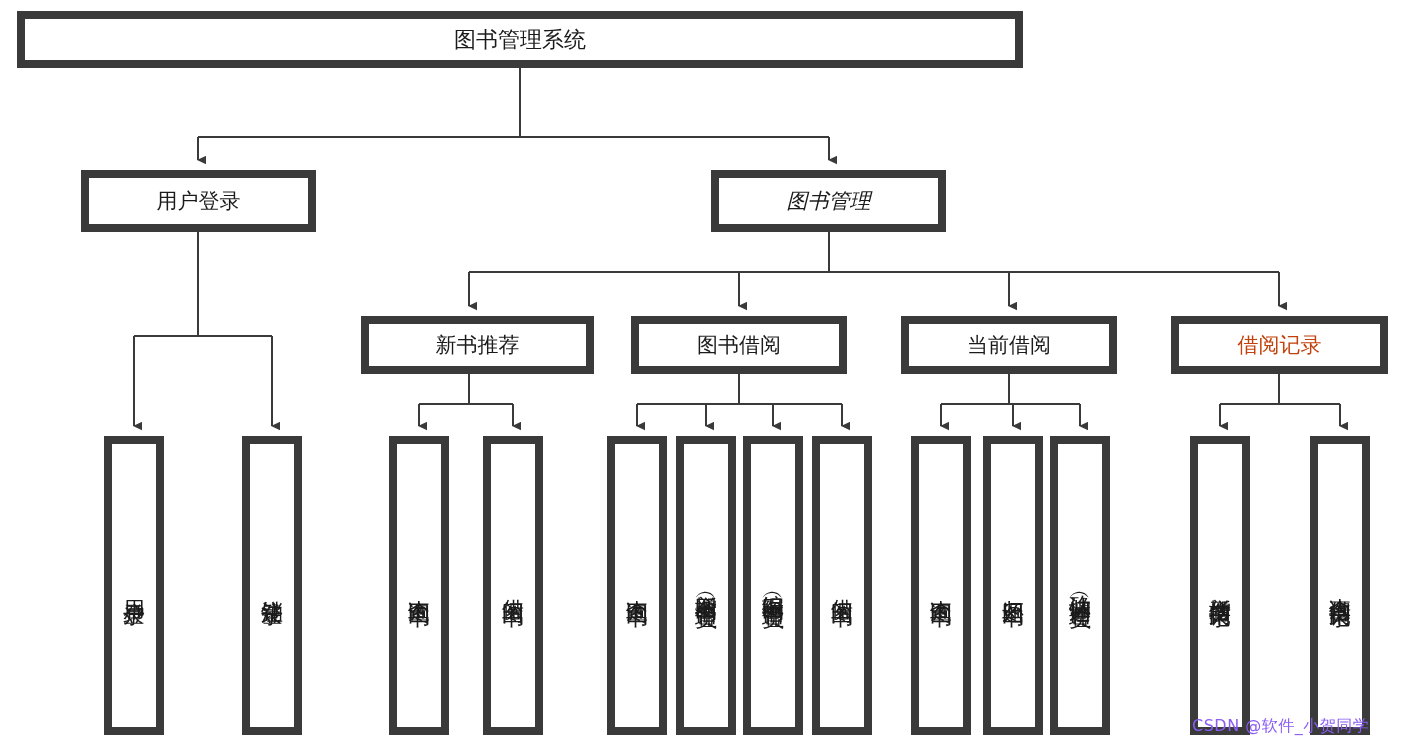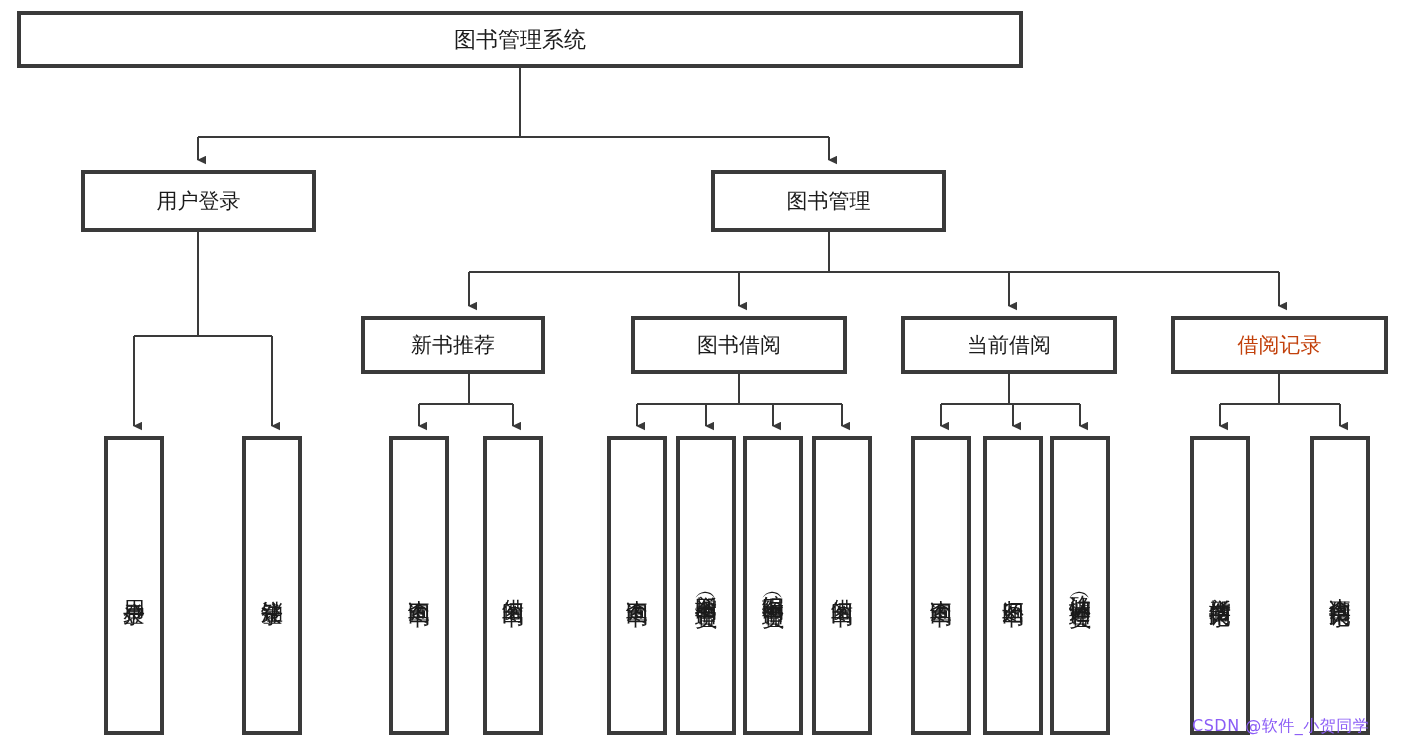--- a/index.html
+++ b/index.html
@@ -24,21 +24,21 @@
     left: 0;
     top: 0;
     width: 1405px;
     height: 747px;
     pointer-events: none;
   }
   .node {
     position: absolute;
     box-sizing: border-box;
     background: #ffffff;
-    border: 4px solid #737373;
+    border: 8px solid #737373;
     display: flex;
     align-items: center;
     justify-content: center;
     color: #1b1b1b;
   }
   .node .label {
     text-align: center;
     line-height: 1.18;
     white-space: nowrap;
   }
@@ -124,25 +124,25 @@
     </g>
   </svg>
 
   <div class="node root horiz" style="left: 17px; top: 11px; width: 1006px; height: 57px; border-color: rgb(58, 58, 58); background: rgb(255, 255, 255); color: rgb(27, 27, 27);">
     <span class="label">图书管理系统</span>
   </div>
 
   <div class="node horiz" style="left: 81px; top: 170px; width: 235px; height: 62px; border-color: rgb(58, 58, 58); background: rgb(255, 255, 255); color: rgb(27, 27, 27);">
     <span class="label">用户登录</span>
   </div>
-  <div class="node horiz" style="left: 711px; top: 170px; width: 235px; height: 62px; border-color: rgb(58, 58, 58); background: rgb(255, 255, 255); color: rgb(27, 27, 27);">
+  <div class="node horiz" style="left: 711px; top: 170px; width: 235px; height: 62px; border-color: rgb(58, 58, 58); background: rgb(255, 255, 255); color: rgb(27, 27, 27); font-style: italic;">
     <span class="label">图书管理</span>
   </div>
 
-  <div class="node horiz" style="left: 361px; top: 316px; width: 184px; height: 58px; border-color: rgb(58, 58, 58); background: rgb(255, 255, 255); color: rgb(27, 27, 27);">
+  <div class="node horiz" style="left: 361px; top: 316px; width: 233px; height: 58px; border-color: rgb(58, 58, 58); background: rgb(255, 255, 255); color: rgb(27, 27, 27);">
     <span class="label">新书推荐</span>
   </div>
   <div class="node horiz" style="left: 901px; top: 316px; width: 216px; height: 58px; border-color: rgb(58, 58, 58); background: rgb(255, 255, 255); color: rgb(27, 27, 27);">
     <span class="label">当前借阅</span>
   </div>
   <div class="node horiz" style="left: 631px; top: 316px; width: 216px; height: 58px; border-color: rgb(58, 58, 58); background: rgb(255, 255, 255); color: rgb(27, 27, 27);">
     <span class="label">图书借阅</span>
   </div>
   <div class="node horiz" style="left: 1171px; top: 316px; width: 217px; height: 58px; border-color: rgb(58, 58, 58); background: rgb(255, 255, 255); color: #c2410c;">
     <span class="label">借阅记录</span>

